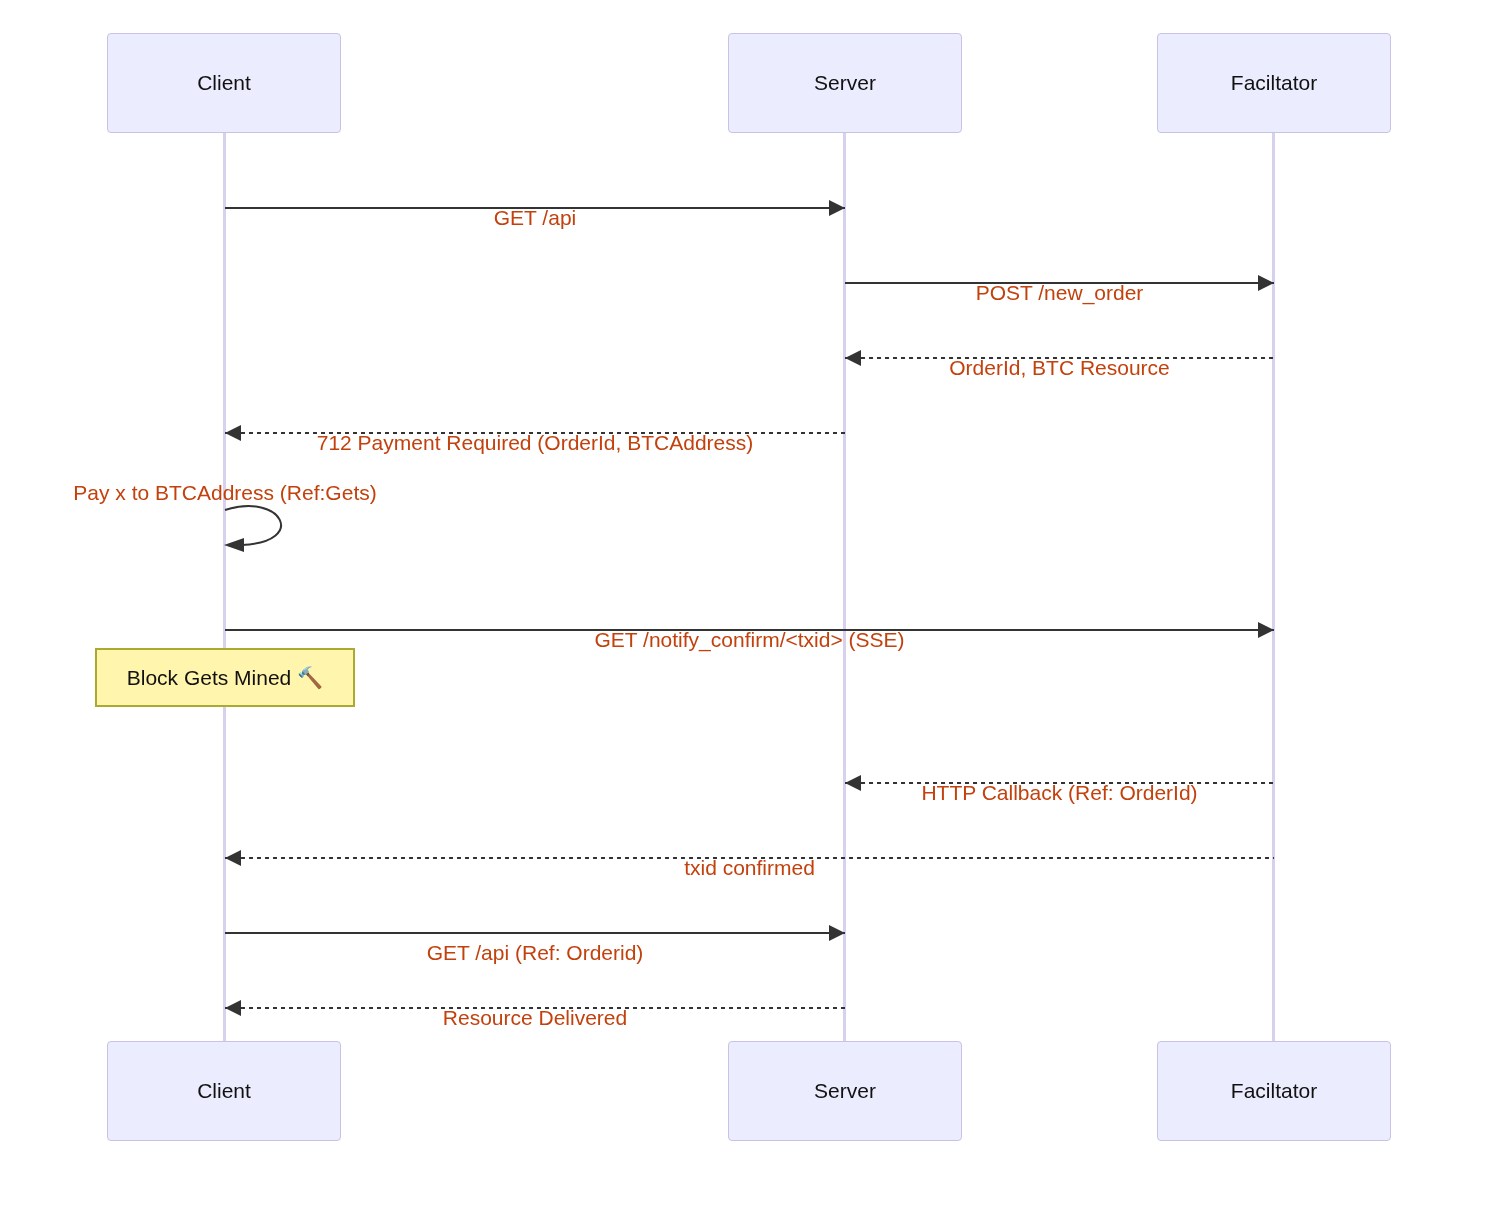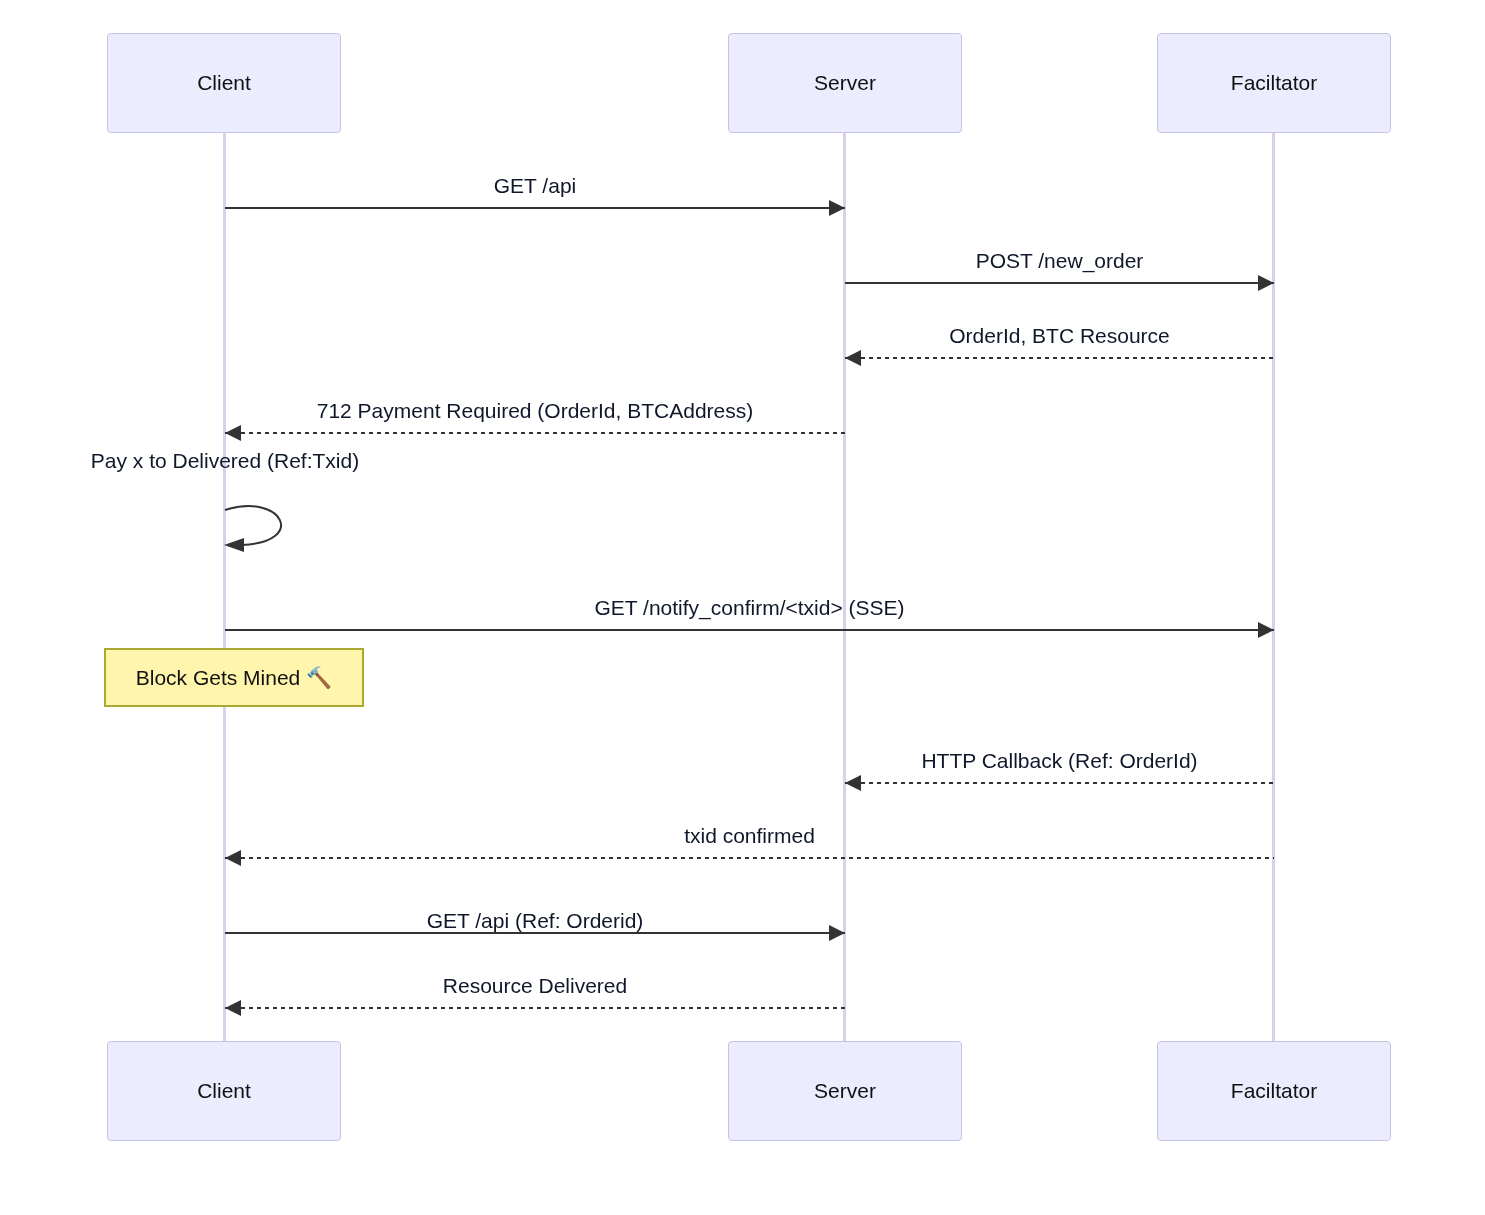--- a/index.html
+++ b/index.html
@@ -34,22 +34,23 @@
   }
   .actor.top { top: 33px; }
   .actor.bottom { top: 1041px; }
   .msg-label {
     position: absolute;
     height: 32px;
     display: flex;
     align-items: flex-end;
     justify-content: center;
     font-size: 21px;
-    color: #0f172a;
+    color: #c2410c;
     white-space: nowrap;
+    margin-top: 32px;
   }
   .line {
     position: absolute;
     height: 2px;
   }
   .line.solid { background: #333333; }
   .line.dashed {
     background: repeating-linear-gradient(to right, #333333 0 4px, transparent 4px 8px);
   }
   .arrow {
@@ -68,21 +69,20 @@
     height: 59px;
     background: #FFF5AD;
     border: 2px solid #AAAA33;
     box-sizing: border-box;
     display: flex;
     align-items: center;
     justify-content: center;
     font-size: 21px;
     color: #111111;
     white-space: nowrap;
-    margin-left: 9px;
   }
   .selfloop { position: absolute; left: 220px; top: 498px; }
 </style>
 </head>
 <body>
 
 <div class="stage">
 
   <div class="lifeline" style="left:223px"></div>
   <div class="lifeline" style="left:843px"></div>
@@ -116,21 +116,21 @@
     <div class="arrow left" style="left:845px;top:350px"></div>
   </div>
 
   <div>
     <div class="msg-label" style="left:225px;width:620px;top:391px">712 Payment Required (OrderId, BTCAddress)</div>
     <div class="line dashed" style="left:225px;width:620px;top:432px"></div>
     <div class="arrow left" style="left:225px;top:425px"></div>
   </div>
 
   <div>
-    <div class="msg-label" style="left:45px;width:360px;top:441px">Pay x to Delivered (Ref:Txid)</div>
+    <div class="msg-label" style="left:45px;width:360px;top:441px">Pay x to BTCAddress (Ref:Gets)</div>
     <svg class="selfloop" width="92" height="60">
       <path d="M 5 12 C 62 -6, 88 44, 22 47" stroke="#333333" stroke-width="2" fill="none"></path>
       <polygon points="24,40 4,47 24,54" fill="#333333"></polygon>
     </svg>
   </div>
 
   <div>
     <div class="msg-label" style="left:225px;width:1049px;top:588px">GET /notify_confirm/&lt;txid&gt; (SSE)</div>
     <div class="line solid" style="left:225px;width:1049px;top:629px"></div>
     <div class="arrow right" style="left:1258px;top:622px"></div>

